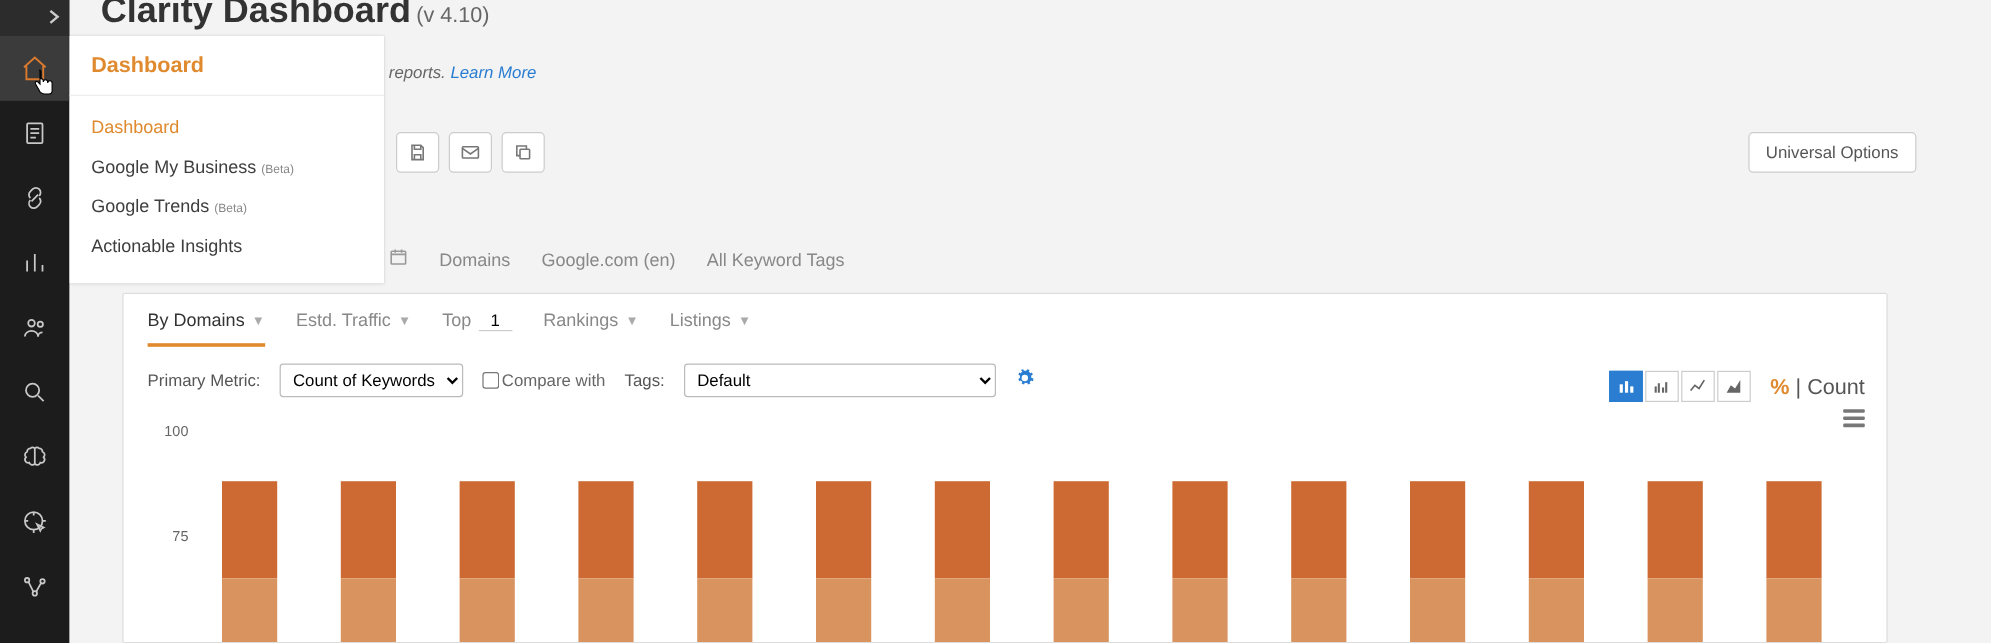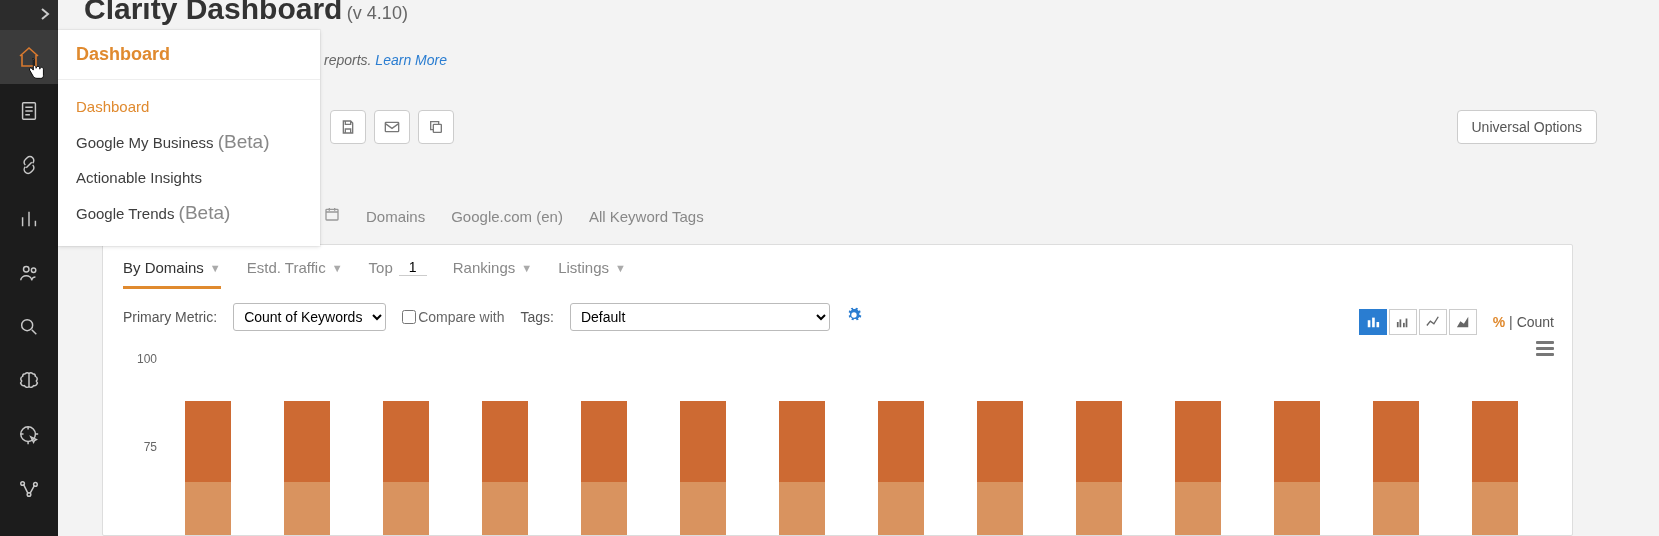--- a/index.html
+++ b/index.html
@@ -69,21 +69,21 @@
   .flyout .menu {
     padding: 10px 0 14px 0;
   }
   .flyout .menu-item {
     padding: 8px 18px;
     font-size: 15px;
     color: #3e3e3e;
     cursor: pointer;
   }
   .flyout .menu-item.active { color: #e08a2f; }
-  .flyout .beta { color: #888; font-size: 19px; }
+  .flyout .beta { color: #888; font-size: 10px; }
 
   
   .main {
     position: absolute;
     left: 58px; top: 0;
     right: 0; bottom: 0;
     background: #f3f3f3;
   }
   .title-row {
     position: absolute;
@@ -188,21 +188,21 @@
     display: flex; align-items: center; gap: 2px;
   }
   .chart-type-btn {
     width: 28px; height: 26px;
     border: 1px solid #ccc;
     background: #fff;
     display: flex; align-items: center; justify-content: center;
     font-size: 13px; color: #555;
   }
   .chart-type-btn.active { background: #2a7dd1; border-color: #2a7dd1; color: #fff; }
-  .pct-count { margin-left: 14px; font-size: 14px; color: #555; }
+  .pct-count { margin-left: 14px; font-size: 18px; color: #555; }
   .pct-count .pct { color: #e08a2f; font-weight: 600; }
 
   .hamburger {
     position: absolute;
     right: 18px; top: 96px;
     display: flex; flex-direction: column; gap: 3px;
     cursor: pointer;
   }
   .hamburger span { width: 18px; height: 3px; background: #777; border-radius: 1px; }
 
@@ -310,24 +310,24 @@
 <div class="flyout">
   <div class="header">Dashboard</div>
   <div class="menu">
     <div class="menu-item active">
       <span>Dashboard</span>
     </div>
     <div class="menu-item">
       <span>Google My Business </span><span class="beta">(Beta)</span>
     </div>
     <div class="menu-item">
+      <span>Google Trends </span><span class="beta">(Beta)</span>
+    </div>
+    <div class="menu-item">
       <span>Actionable Insights</span>
-    </div>
-    <div class="menu-item">
-      <span>Google Trends </span><span class="beta">(Beta)</span>
     </div>
   </div>
 </div>
 
 <div class="main">
 
   <div class="title-row">
     <h1>Clarity Dashboard</h1>
     <span class="version">(v 4.10)</span>
   </div>

